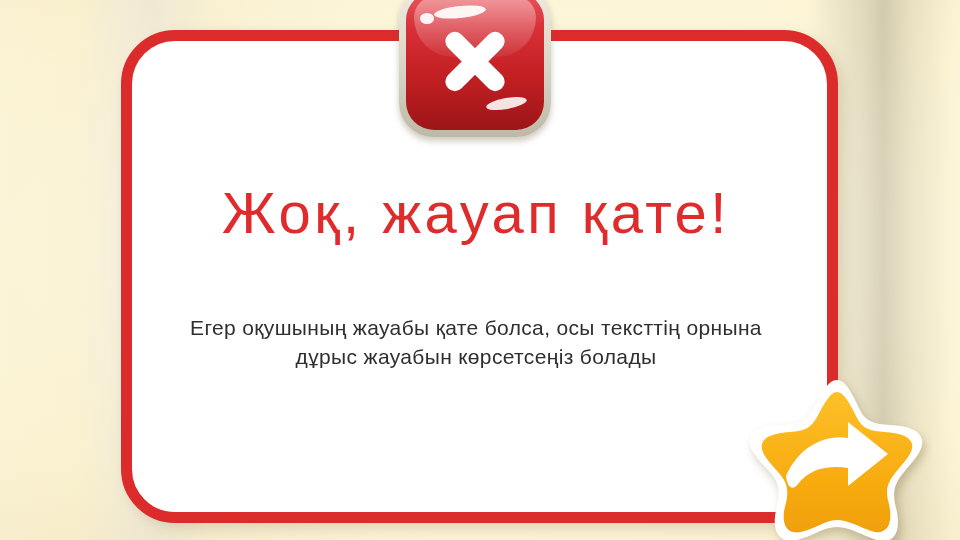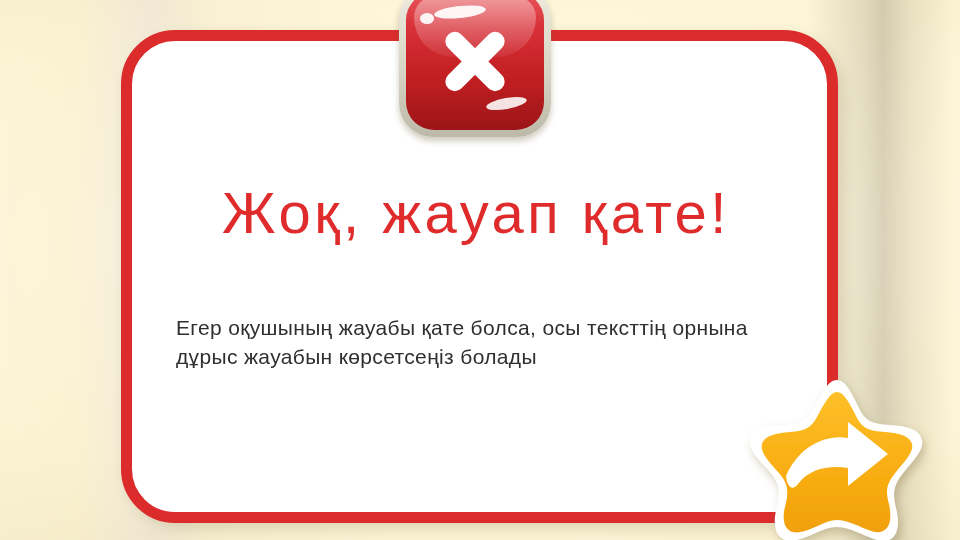--- a/index.html
+++ b/index.html
@@ -98,21 +98,21 @@
     text-align: center;
     margin: 0 0 8px 0;
     white-space: nowrap;
   }
   .subtitle {
     color: #2f2f2f;
     font-size: 21px;
     line-height: 1.42;
     font-weight: 400;
     letter-spacing: 0.35px;
-    text-align: left;
+    text-align: center;
     margin: 60px 0 0 0;
     max-width: 600px;
   }
 
   
   .x-badge {
     position: absolute;
     left: 399px;
     top: -15px;
     width: 152px;

